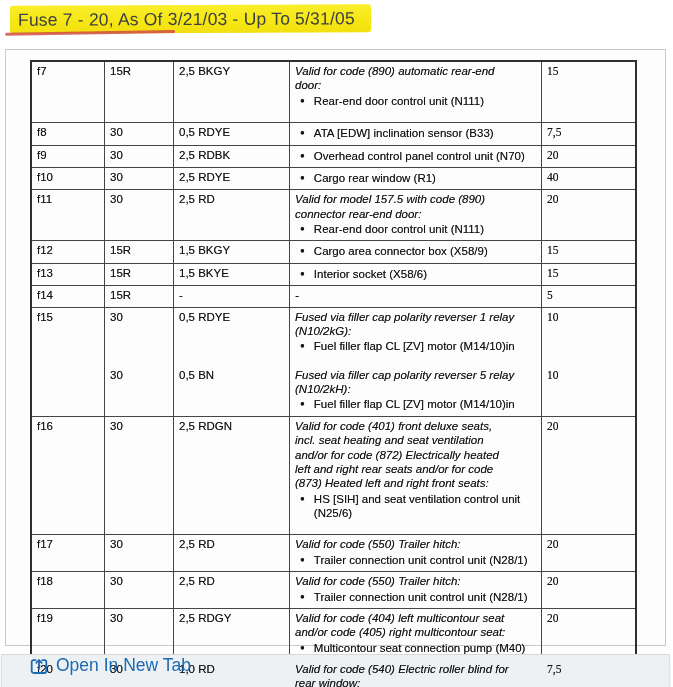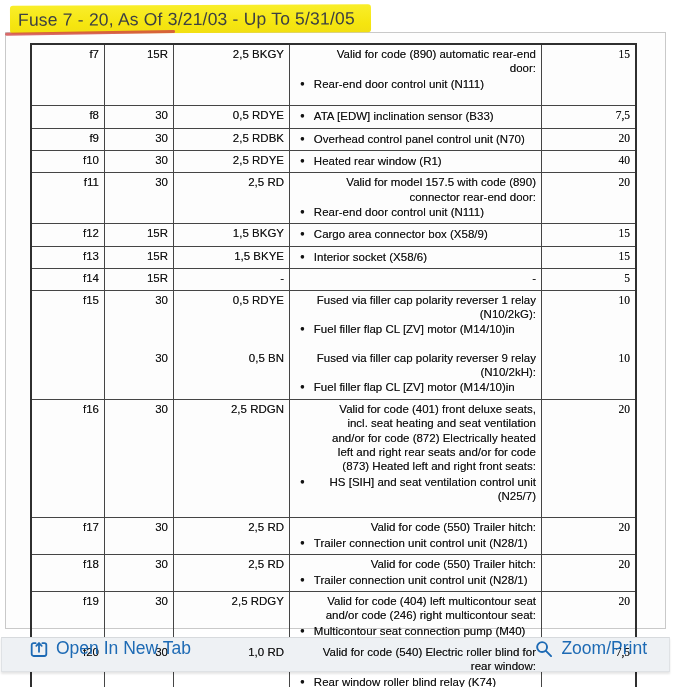--- a/index.html
+++ b/index.html
@@ -2,56 +2,55 @@
 <html><head>
 <meta charset="utf-8">
 <style>
   html,body { margin:0; padding:0; }
   body {
     width:673px; height:687px; background:#ffffff; overflow:hidden;
     font-family:"Liberation Sans", sans-serif;
     -webkit-font-smoothing:antialiased;
   }
   
-  .title-row { padding:5px 0 2px 10px; height:31px; box-sizing:border-box; }
+  .title-row { padding:5px 0 2px 10px; height:48px; box-sizing:border-box; }
   .highlight {
     position:relative; display:inline-block;
     font-size:17.5px; letter-spacing:0.2px; color:#3d4043;
     background:linear-gradient(180deg,#f9ee2a 0%, #f5e50f 70%, #f2df12 100%);
     padding:4px 16px 3px 8px; transform:rotate(-0.25deg);
     border-radius:3px;
   }
   .highlight::after {
     content:""; position:absolute; left:-5px; bottom:-1px;
     width:170px; height:3px; background:#cf4343; opacity:.8;
     transform:rotate(-0.7deg); border-radius:2px;
   }
   
   .doc-frame {
     margin:1px 7px 0 5px; height:597px; box-sizing:border-box;
     border:1px solid #c9c9c9; background:#fdfdfd;
     padding:10px 0 0 24px;
-    text-align:right;
   }
   
   table.fuse-table {
     border-collapse:separate; border-spacing:0;
     border:2px solid #2f2f2f; width:603px; table-layout:fixed;
     font-size:11.5px; line-height:1.25; color:#121212;
     text-shadow:0 0 .5px rgba(0,0,0,.55);
   }
   td {
     border-right:1px solid #454545; border-bottom:1px solid #454545;
     vertical-align:top; padding:2px 5px 4px 5px;
     overflow:hidden; word-wrap:break-word;
   }
   td:last-child { border-right:none;font-family:Liberation Serif, serif; }
   tbody tr:last-child td { border-bottom:none; }
   td.open-bottom { border-bottom:none; padding-bottom:12px; }
-  .desc-line { white-space:nowrap; }
+  .desc-line { white-space:nowrap;font-style:italic; }
   .bullet { display:flex; gap:9px; padding-left:5px; margin-top:1px; }
   .bullet .dot { font-size:8px; line-height:13px; flex:0 0 auto; }
   .tall-pad { padding-bottom:14px; }
   
   .bottom-bar {
     margin:8px 3px 0 1px; height:35px; box-sizing:border-box;
     background:#eef1f4; border:1px solid #dfe2e5; border-top-color:#d7dadd;
     box-shadow:0 2px 2px rgba(0,0,0,.10);
     display:flex; align-items:flex-start; justify-content:space-between;
     padding:0 22px 0 28px;
@@ -117,21 +116,21 @@
           </td>
           <td>20</td>
         </tr>
         <tr>
           <td>f10</td>
           <td>30</td>
           <td>2,5 RDYE</td>
           <td>
             <div class="bullet">
               <span class="dot">●</span>
-              <span>Heated  rear  window  (R1)</span>
+              <span>Cargo  rear  window  (R1)</span>
             </div>
           </td>
           <td>40</td>
         </tr>
         <tr>
           <td>f11</td>
           <td>30</td>
           <td>2,5 RD</td>
           <td>
             <div class="desc-line">Valid for model 157.5 with code (890)</div>
@@ -187,42 +186,42 @@
               <span class="dot">●</span>
               <span>Fuel  filler  flap  CL [ZV]  motor  (M14/10)in</span>
             </div>
           </td>
           <td class="open-bottom">10</td>
         </tr>
         <tr>
           <td>30</td>
           <td>0,5 BN</td>
           <td>
-            <div class="desc-line">Fused via filler cap polarity reverser 9 relay</div>
+            <div class="desc-line">Fused via filler cap polarity reverser 5 relay</div>
             <div class="desc-line">(N10/2kH):</div>
             <div class="bullet">
               <span class="dot">●</span>
               <span>Fuel  filler  flap  CL [ZV]  motor  (M14/10)in</span>
             </div>
           </td>
           <td>10</td>
         </tr>
         <tr>
           <td>f16</td>
           <td class="tall-pad">30</td>
           <td class="tall-pad">2,5 RDGN</td>
           <td class="tall-pad">
             <div class="desc-line">Valid for code (401) front deluxe seats,</div>
             <div class="desc-line">incl. seat heating and seat ventilation</div>
             <div class="desc-line">and/or for code (872) Electrically heated</div>
             <div class="desc-line">left and right rear seats and/or for code</div>
             <div class="desc-line">(873) Heated left and right front seats:</div>
             <div class="bullet">
               <span class="dot">●</span>
-              <span>HS  [SIH]  and  seat  ventilation   control  unit (N25/7)</span>
+              <span>HS  [SIH]  and  seat  ventilation   control  unit (N25/6)</span>
             </div>
           </td>
           <td class="tall-pad">20</td>
         </tr>
         <tr>
           <td>f17</td>
           <td>30</td>
           <td>2,5 RD</td>
           <td>
             <div class="desc-line">Valid for code (550) Trailer hitch:</div>
@@ -245,21 +244,21 @@
             </div>
           </td>
           <td>20</td>
         </tr>
         <tr>
           <td>f19</td>
           <td>30</td>
           <td>2,5 RDGY</td>
           <td>
             <div class="desc-line">Valid for code (404) left multicontour seat</div>
-            <div class="desc-line">and/or code (246) right multicontour seat:</div>
+            <div class="desc-line">and/or code (405) right multicontour seat:</div>
             <div class="bullet">
               <span class="dot">●</span>
               <span>Multicontour   seat  connection   pump  (M40)</span>
             </div>
           </td>
           <td>20</td>
         </tr>
         <tr>
           <td>f20</td>
           <td class="tall-pad">30</td>
@@ -282,22 +281,13 @@
   <a class="bar-link">
     <span>
       <svg width="18" height="18" viewBox="0 0 16 16" fill="none" stroke="#1d6ab4" stroke-width="1.6" stroke-linecap="round" stroke-linejoin="round">
         <path d="M5 2.8 H3.2 A1.7 1.7 0 0 0 1.5 4.5 v8 A1.7 1.7 0 0 0 3.2 14.2 h9.6 a1.7 1.7 0 0 0 1.7-1.7 v-8 A1.7 1.7 0 0 0 12.8 2.8 H11"></path>
         <path d="M8 10.5 V3"></path>
         <path d="M5.6 5.2 L8 2.8 L10.4 5.2"></path>
       </svg>
     </span>
     <span>Open In New Tab</span>
   </a>
-  <a class="bar-link">
-    <span>
-      <svg width="18" height="18" viewBox="0 0 16 16" fill="none" stroke="#1d6ab4" stroke-width="1.7" stroke-linecap="round">
-        <circle cx="6.3" cy="6.3" r="4.4"></circle>
-        <path d="M9.7 9.7 L14.3 14.3"></path>
-      </svg>
-    </span>
-    <span>Zoom/Print</span>
-  </a>
 </div>
 
 </body></html>

